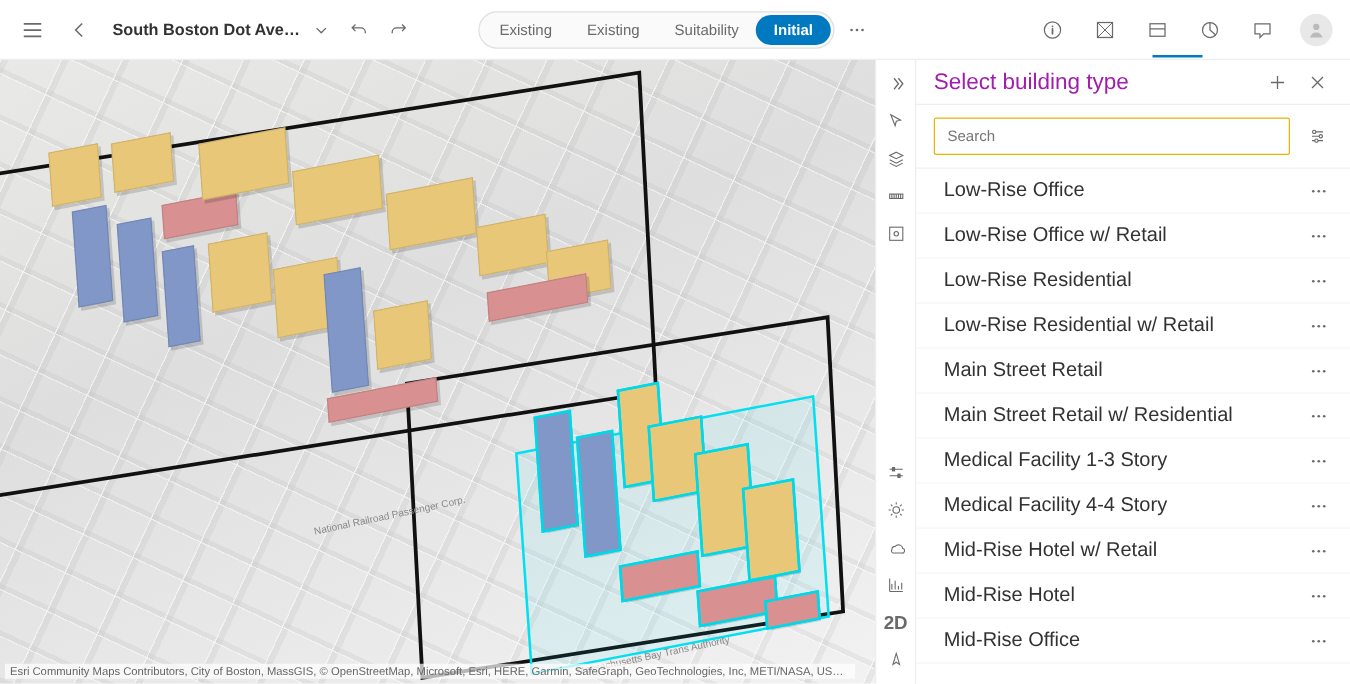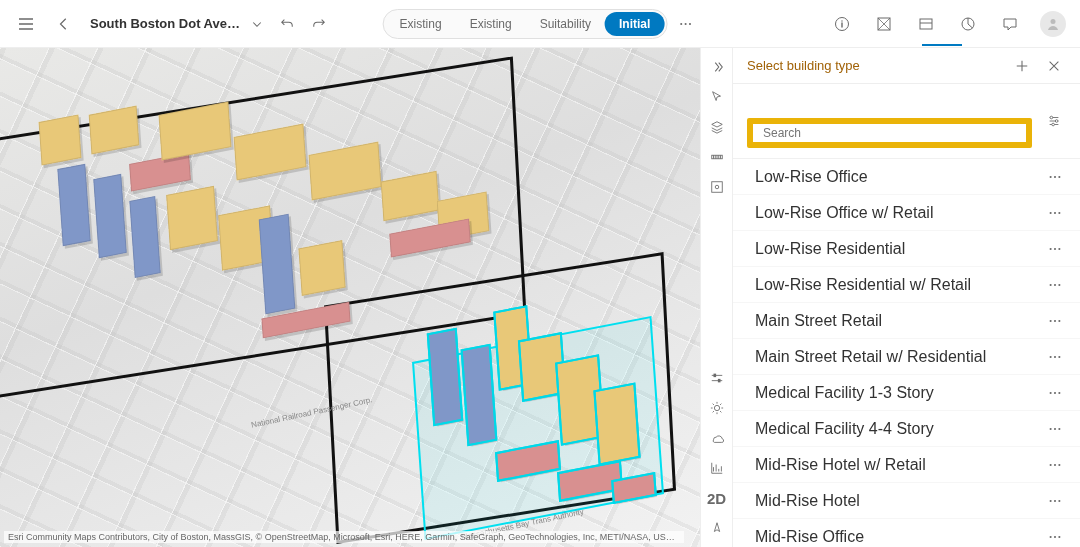--- a/index.html
+++ b/index.html
@@ -38,23 +38,23 @@
   .map-attr { position:absolute; left:4px; bottom:4px; font-size:9px; color:#666; background: rgba(255,255,255,.7); padding:1px 4px; max-width: 680px; white-space: nowrap; overflow: hidden; text-overflow: ellipsis;}
   .rail-label { position:absolute; font-size:8px; color:#888; transform: rotate(-12deg); }
   
   .map-toolbar { width: 32px; background: #fff; border-left: 1px solid #eee; display: flex; flex-direction: column; align-items: center; padding: 6px 0; gap: 4px; }
   .map-toolbar .tb-btn { width: 28px; height: 26px; display:flex; align-items:center; justify-content:center; cursor:pointer; color:#6a6a6a; border-radius:3px; }
   .map-toolbar .tb-sep { flex:1; }
   .tb-text { font-size:15px; color:#6a6a6a; font-weight:600; }
   
   .panel { width: 348px; background: #fff; border-left: 1px solid #eee; display: flex; flex-direction: column; min-height: 0; }
   .panel-header { height: 36px; display: flex; align-items: center; padding: 0 14px; border-bottom: 1px solid #eee; }
-  .panel-title { font-size: 13px; color: #a16207; flex:1; }
+  .panel-title { font-size: 18px; color: #a21caf; flex:1; }
   .panel-search-row { padding: 10px 14px; border-bottom: 1px solid #f0f0f0; display:flex; gap:10px; align-items:center;}
-  .panel-search { flex:1; height: 30px; border:6px solid #eab308; border-radius:2px; padding:0 10px; font-size:12px; color:#6a6a6a; display:flex; align-items:center;margin-top:24px; }
+  .panel-search { flex:1; height: 30px; border:1px solid #eab308; border-radius:2px; padding:0 10px; font-size:12px; color:#6a6a6a; display:flex; align-items:center; }
   .panel-search input { border:none; outline:none; width:100%; font-size:12px; background:transparent; }
   .panel-list { flex:1; overflow-y:auto; }
   .panel-item { height: 36px; display:flex; align-items:center; padding: 0 14px 0 22px; font-size: 16px; color:#323232; border-bottom: 1px solid #f6f6f6; cursor:pointer; }
   .panel-item-label { flex:1; }
   .panel-item-more { color:#6a6a6a; cursor:pointer; padding:4px; }
   .header-right-indicator { position:absolute; right:118px; top:44px; width:40px; height:2px; background:#007ac2;}
   svg { display:block; }
 </style>
 </head>
 <body>

